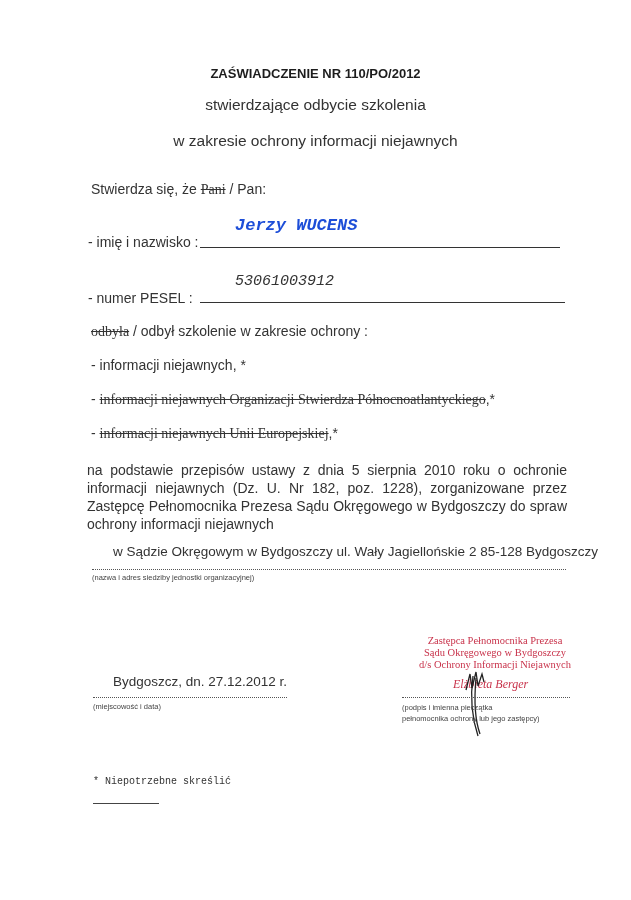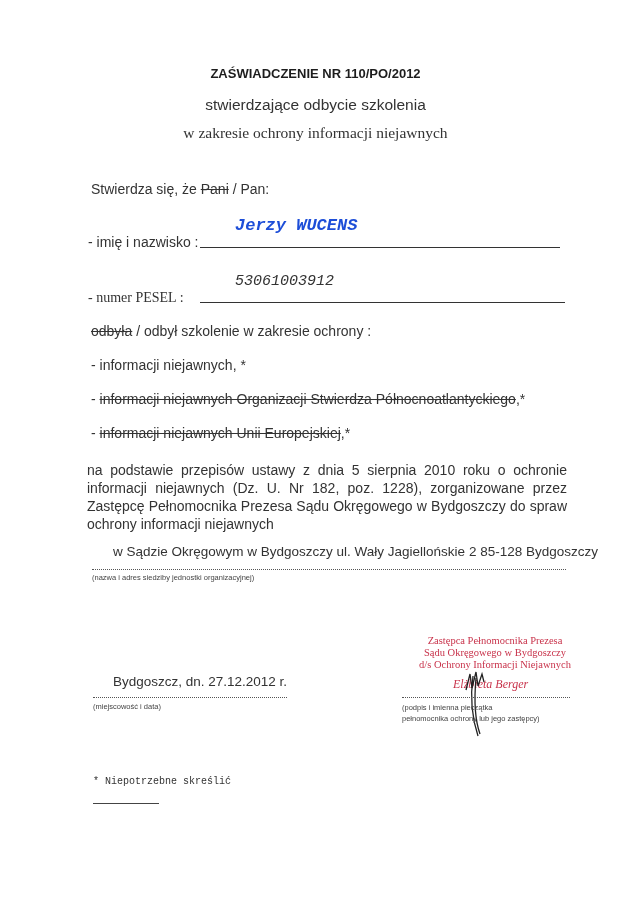--- a/index.html
+++ b/index.html
@@ -4,48 +4,48 @@
 <style>
   html, body { margin: 0; padding: 0; }
   body {
     width: 631px; height: 900px; background: #ffffff; position: relative;
     font-family: "Liberation Sans", sans-serif; color: #222; overflow: hidden;
   }
   .abs { position: absolute; }
   .title { left: 0; width: 631px; top: 66px; text-align: center; font-weight: bold; font-size: 13px; color: #1d1d1d; }
   .subtitle { left: 0; width: 631px; text-align: center; font-size: 15.5px; color: #333; }
   .txt { font-size: 14px; color: #333; white-space: nowrap; }
-  .strike { text-decoration: line-through; }
+  .strike { text-decoration: line-through; font-family: Liberation Serif, serif; }
   .fill-line { border-bottom: 1px solid #333; height: 0; }
   .value-bold { font-weight: bold; font-style: italic; font-size: 17px; color: #1d4ed8; font-family: Liberation Mono, monospace; }
   .value-it { font-style: italic; font-size: 15px; color: #333; font-family: Liberation Mono, monospace; }
   .para { left: 87px; width: 480px; top: 461px; font-size: 14px; line-height: 18px; color: #333; text-align: justify; }
   .dots { border-bottom: 1px dotted #555; height: 0; }
   .small { font-size: 7.5px; color: #444; text-align: left; white-space: nowrap; }
   .stamp { font-family: "Liberation Serif", serif; color: #c8324a; font-size: 10.5px; text-align: center; line-height: 12px; white-space: nowrap; }
   .stamp-name { font-family: "Liberation Serif", serif; font-style: italic; color: #c8324a; font-size: 12px; }
   .sig { stroke: #222; fill: none; stroke-width: 1.3; }
 </style>
 </head>
 <body>
 
 <div class="abs title">ZAŚWIADCZENIE NR 110/PO/2012</div>
 <div class="abs subtitle" style="top:96px;">stwierdzające odbycie szkolenia</div>
-<div class="abs subtitle" style="top:124px;font-family:Liberation Serif, serif;">w zakresie ochrony informacji niejawnych</div>
+<div class="abs subtitle" style="top:132px;">w zakresie ochrony informacji niejawnych</div>
 
 <div class="abs txt" style="left:91px; top:181px;">
   <span>Stwierdza się, że </span><span class="strike">Pani</span><span> / Pan:</span>
 </div>
 
 <div class="abs value-bold" style="left:235px; top:216px;">Jerzy WUCENS</div>
 <div class="abs txt" style="left:88px; top:234px;">- imię i nazwisko :</div>
 <div class="abs fill-line" style="left:200px; top:247px; width:360px;"></div>
 
 <div class="abs value-it" style="left:235px; top:273px;">53061003912</div>
-<div class="abs txt" style="left:88px; top:290px;font-family:Liberation Serif, serif;">- numer PESEL  :</div>
+<div class="abs txt" style="left:88px; top:290px;">- numer PESEL  :</div>
 <div class="abs fill-line" style="left:200px; top:302px; width:365px;"></div>
 
 <div class="abs txt" style="left:91px; top:323px;">
   <span class="strike">odbyła</span><span> / odbył szkolenie w zakresie ochrony :</span>
 </div>
 
 <div class="abs txt" style="left:91px; top:357px;">
   <span>- </span><span>informacji niejawnych</span><span>, *</span>
 </div>
 <div class="abs txt" style="left:91px; top:391px;">

